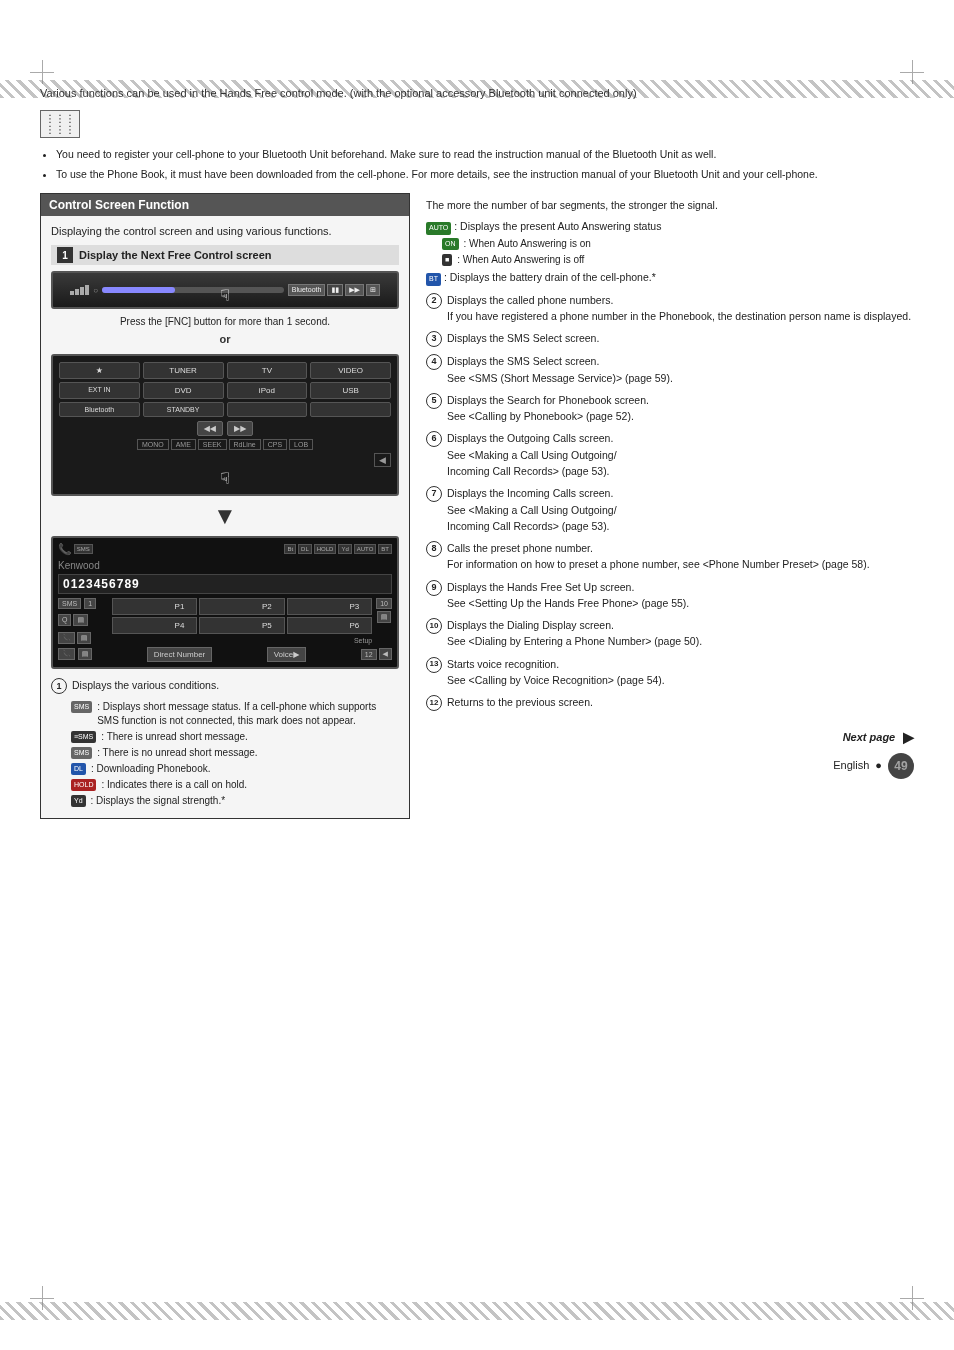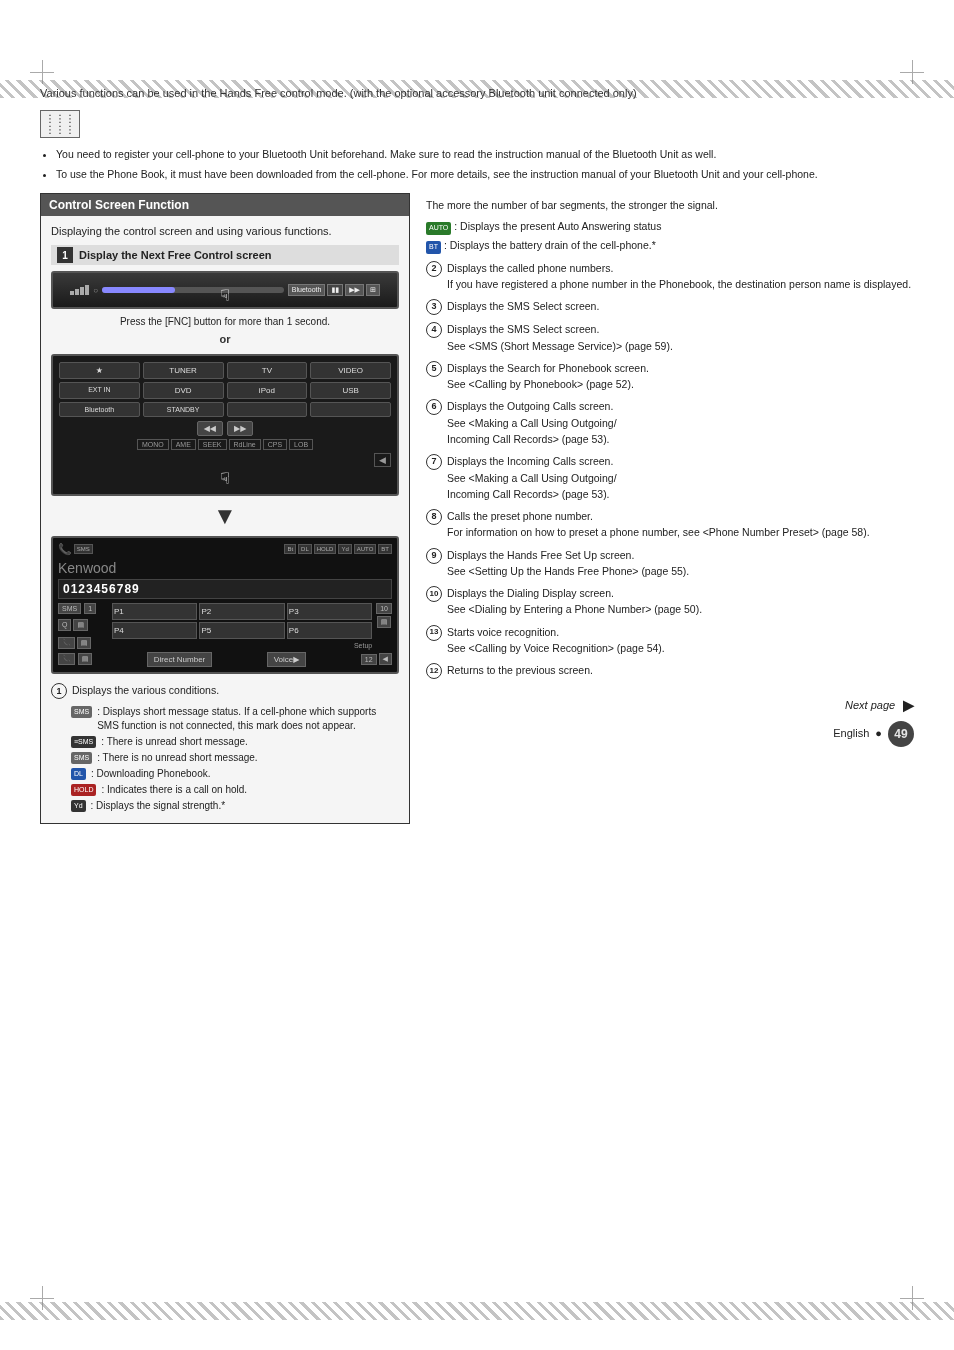--- a/index.html
+++ b/index.html
@@ -292,22 +292,22 @@
       background: #222;
       margin-bottom: 4px;
       border: 1px solid #444;
       letter-spacing: 1px;
     }
     .hf-preset-btn {
       background: #333;
       border: 1px solid #555;
       color: #ddd;
       font-size: 8px;
-      text-align: left;
-      padding: 3px 1px;
+      text-align: right;
+      padding: 3px 12px;
     }
     .hf-sms-row {
       display: flex;
       align-items: center;
       gap: 3px;
       margin-bottom: 2px;
     }
     .hf-icon-badge {
       background: #444;
       border: 1px solid #666;
@@ -422,21 +422,21 @@
     
     .next-page-row {
       display: flex;
       align-items: center;
       justify-content: flex-end;
       margin-top: 16px;
       gap: 8px;
     }
     .next-page-text {
       font-size: 11px;
-      font-weight: normal;
+      font-weight: bold;
       font-style: italic;
     }
     .next-arrow {
       font-size: 14px;
       font-weight: bold;
     }
     .page-footer {
       display: flex;
       align-items: center;
       justify-content: flex-end;
@@ -444,21 +444,21 @@
       gap: 6px;
       font-size: 11px;
     }
     .page-num-badge {
       display: inline-flex;
       align-items: center;
       justify-content: center;
       width: 26px;
       height: 26px;
       background: #444;
-      color: #e5e5e5;
+      color: #a3a3a3;
       font-size: 12px;
       font-weight: bold;
       border-radius: 50%;
     }
 
     .hand-cursor {
       font-size: 14px;
     }
   </style>
 </head>
@@ -568,21 +568,21 @@
                 <span class="hf-icon-sm">Bt</span>
                 <span class="hf-icon-sm">DL</span>
                 <span class="hf-icon-sm">HOLD</span>
                 <span class="hf-icon-sm">Yd</span>
                 <span class="hf-icon-sm">AUTO</span>
                 <span class="hf-icon-sm">BT</span>
               </div>
             </div>
 
             <div style="display:flex;align-items:center;gap:4px;margin-bottom:3px;">
-              <span style="font-size:14px;color:#888;">Kenwood</span>
+              <span style="font-size:10px;color:#888;">Kenwood</span>
             </div>
             <div class="hf-phone-num">0123456789</div>
 
             <div style="display:flex;gap:4px;">
 
               <div style="display:flex;flex-direction:column;gap:3px;width:50px;">
                 <div class="hf-sms-row">
                   <span class="hf-icon-badge">SMS</span>
                   <span class="hf-icon-badge">1</span>
                 </div>
@@ -665,20 +665,30 @@
     </div>
 
     <div class="right-col">
       <div class="right-content">
 
         <p style="margin-bottom:6px;">The more the number of bar segments, the stronger the signal.</p>
 
         <div class="displays-item">
           <span class="badge badge-green">AUTO</span>
           <span>: Displays the present Auto Answering status</span>
+          <div class="indent">
+            <div class="sub-item" style="margin-left:0;">
+              <span class="badge badge-green">ON</span>
+              <span>: When Auto Answering is on</span>
+            </div>
+            <div class="sub-item" style="margin-left:0;">
+              <span class="badge badge-dark">■</span>
+              <span>: When Auto Answering is off</span>
+            </div>
+          </div>
         </div>
 
         <div class="displays-item">
           <span class="badge badge-blue">BT</span>
           <span>: Displays the battery drain of the cell-phone.*</span>
         </div>
 
         <div class="num-item" style="margin-top:6px;">
           <span class="num-circle">2</span>
           <div class="num-text">

